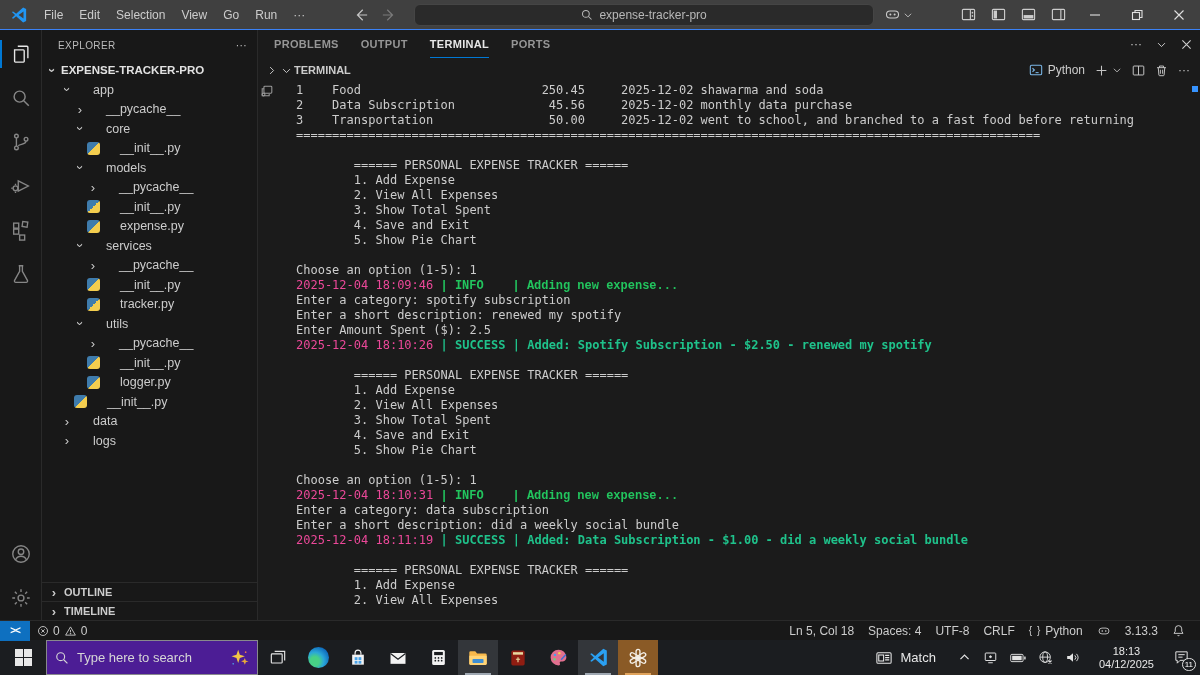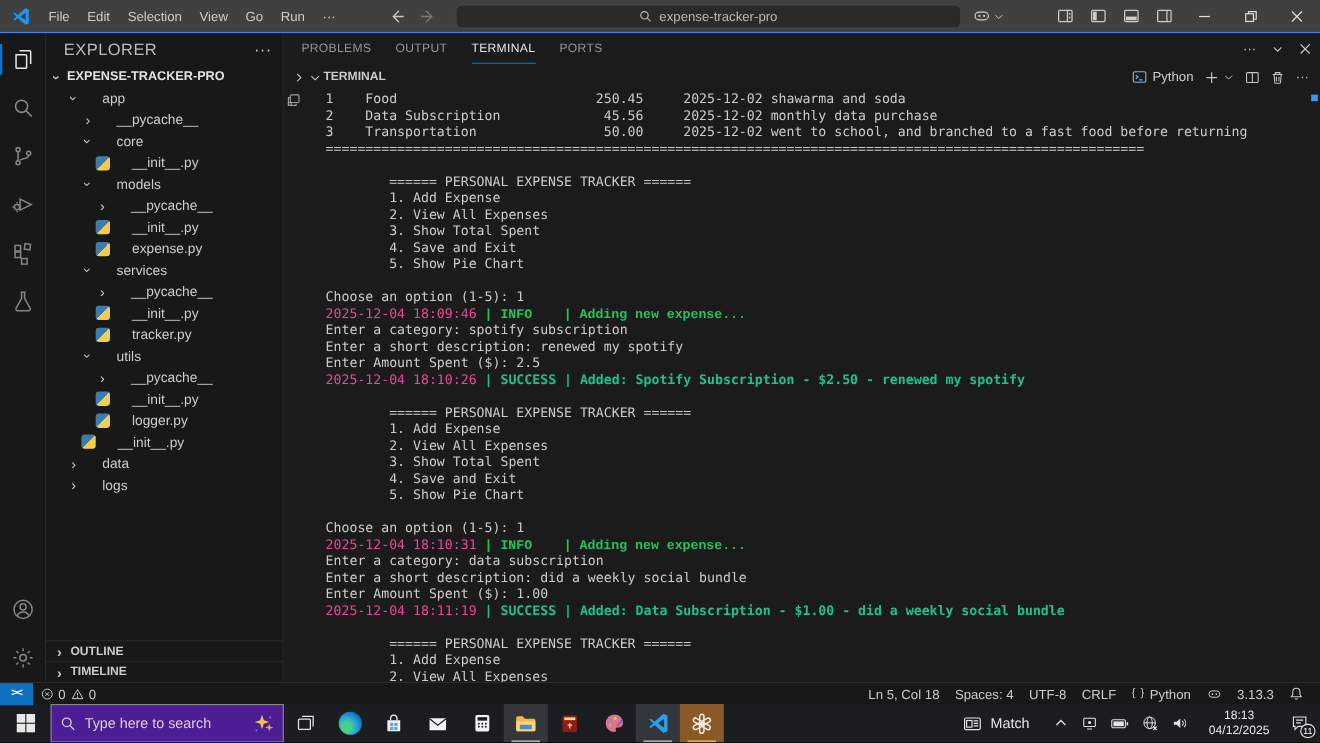--- a/index.html
+++ b/index.html
@@ -38,21 +38,21 @@
   }
   .act-ic { width:42px; height:44px; display:flex; align-items:center; justify-content:center; color:#868686; position:relative; }
   .act-ic.active { color:#e7e7e7; }
   .act-ic.active::before { content:""; position:absolute; left:0; top:8px; bottom:8px; width:2px; background:#0078d4; }
   .act-spacer { flex:1; }
 
   .sidebar {
     width:216px; background:#181818; border-right:1px solid #2a2a2a;
     display:flex; flex-direction:column; font-size:12.5px;
   }
-  .sb-header { height:30px; display:flex; align-items:center; padding:0 10px 0 16px; font-size:15px; letter-spacing:.4px; color:#bbbbbb; }
+  .sb-header { height:30px; display:flex; align-items:center; padding:0 10px 0 16px; font-size:10px; letter-spacing:.4px; color:#bbbbbb; }
   .sb-header .dots { margin-left:auto; color:#cccccc; }
   .tree-root-row { height:20px; display:flex; align-items:center; font-weight:700; font-size:11.5px; color:#e2e2e2; padding-left:4px; gap:3px; }
   .tree { }
   .trow { height:19.5px; display:flex; align-items:center; gap:20px; white-space:nowrap; }
   .trow.sel { background:#37373d; color:#ffffff; }
   .chev { width:12px; display:inline-block; text-align:center; color:#cacaca; font-size:13px; line-height:1; }
   .chev.open { transform:rotate(90deg); }
   .pyico { width:13px; height:13px; border-radius:3px; flex:0 0 13px;
     background:linear-gradient(135deg,#3f7cac 0 50%,#f3cd4e 50% 100%); }
   .sb-sections { margin-top:auto; }
@@ -364,21 +364,21 @@
         </div>
         <div class="sb-sec">
           <span class="chev">›</span>
           <span>TIMELINE</span>
         </div>
       </div>
     </div>
 
     <div class="panel">
       <div class="panel-tabs">
-        <div id="ptabs" style="display:flex;align-items:flex-start;height:100%;">
+        <div id="ptabs" style="display:flex;align-items:flex-start;height:100%;font-weight:bold;">
             <span class="ptab">PROBLEMS</span>
             <span class="ptab">OUTPUT</span>
             <span class="ptab active">TERMINAL</span>
             <span class="ptab">PORTS</span>
           </div>
         <div class="ptab-actions">
           <span>···</span>
           <svg width="11" height="11" viewBox="0 0 16 16">
               <path fill="none" stroke="#cccccc" stroke-width="1.4" d="M3 6l5 5 5-5"></path>
             </svg>
@@ -455,21 +455,20 @@
             <div class="tl"><span class="c-w">        1. Add Expense</span></div>
             <div class="tl"><span class="c-w">        2. View All Expenses</span></div>
             <div class="tl"><span class="c-w">        3. Show Total Spent</span></div>
             <div class="tl"><span class="c-w">        4. Save and Exit</span></div>
             <div class="tl"><span class="c-w">        5. Show Pie Chart</span></div>
             <div class="tl"><span class="c-w"></span></div>
             <div class="tl"><span class="c-w">Choose an option (1-5): 1</span></div>
             <div class="tl"><span class="c-g">2025-12-04 18:10:31 </span><span class="c-b">| INFO    | Adding new expense...</span></div>
             <div class="tl"><span class="c-w">Enter a category: data subscription</span></div>
             <div class="tl"><span class="c-w">Enter a short description: did a weekly social bundle</span></div>
-            <div class="tl"><span class="c-w">Enter Amount Spent ($): 1.00</span></div>
             <div class="tl"><span class="c-g">2025-12-04 18:11:19 </span><span class="c-s">| SUCCESS | Added: Data Subscription - $1.00 - did a weekly social bundle</span></div>
             <div class="tl"><span class="c-w"></span></div>
             <div class="tl"><span class="c-w">        ====== PERSONAL EXPENSE TRACKER ======</span></div>
             <div class="tl"><span class="c-w">        1. Add Expense</span></div>
             <div class="tl"><span class="c-w">        2. View All Expenses</span></div>
           </div>
         <div class="term-scroll">
             <span class="marker"></span>
           </div>
       </div>

